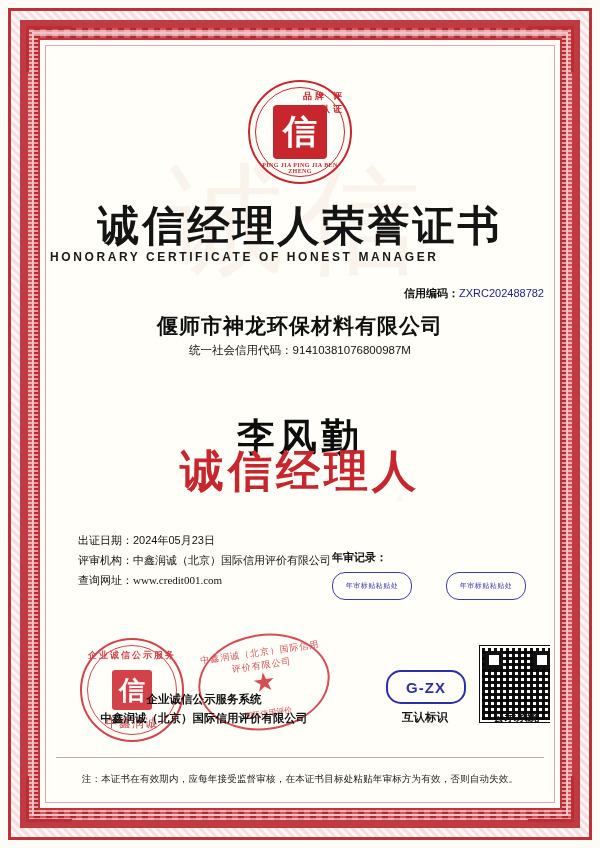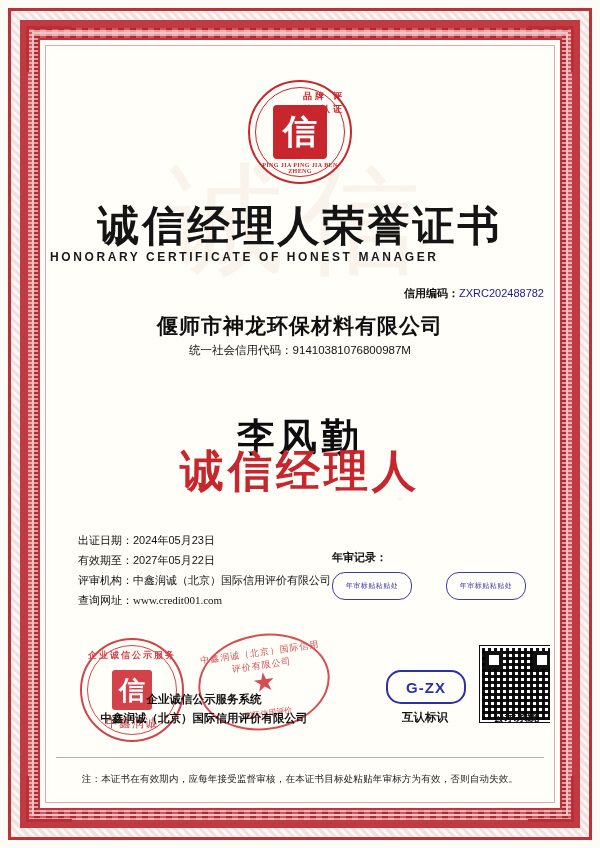--- a/index.html
+++ b/index.html
@@ -465,23 +465,20 @@
     </div>
 
     <div class="person">李风勤</div>
     <div class="honor">诚信经理人</div>
 
     <div class="details">
       <div class="row">
         <span class="lbl">出证日期：</span><span>2024年05月23日</span>
       </div>
       <div class="row">
-        <span class="lbl">有效期至：</span><span>2027年05月22日</span>
-      </div>
-      <div class="row">
         <span class="lbl">评审机构：</span><span>中鑫润诚（北京）国际信用评价有限公司</span>
       </div>
       <div class="row">
         <span class="lbl">查询网址：</span><span class="url">www.credit001.com</span>
       </div>
     </div>
 
     <div class="annual">年审记录：</div>
     <div class="stamp-slots">
       <div class="slot">年审标贴粘贴处</div>

